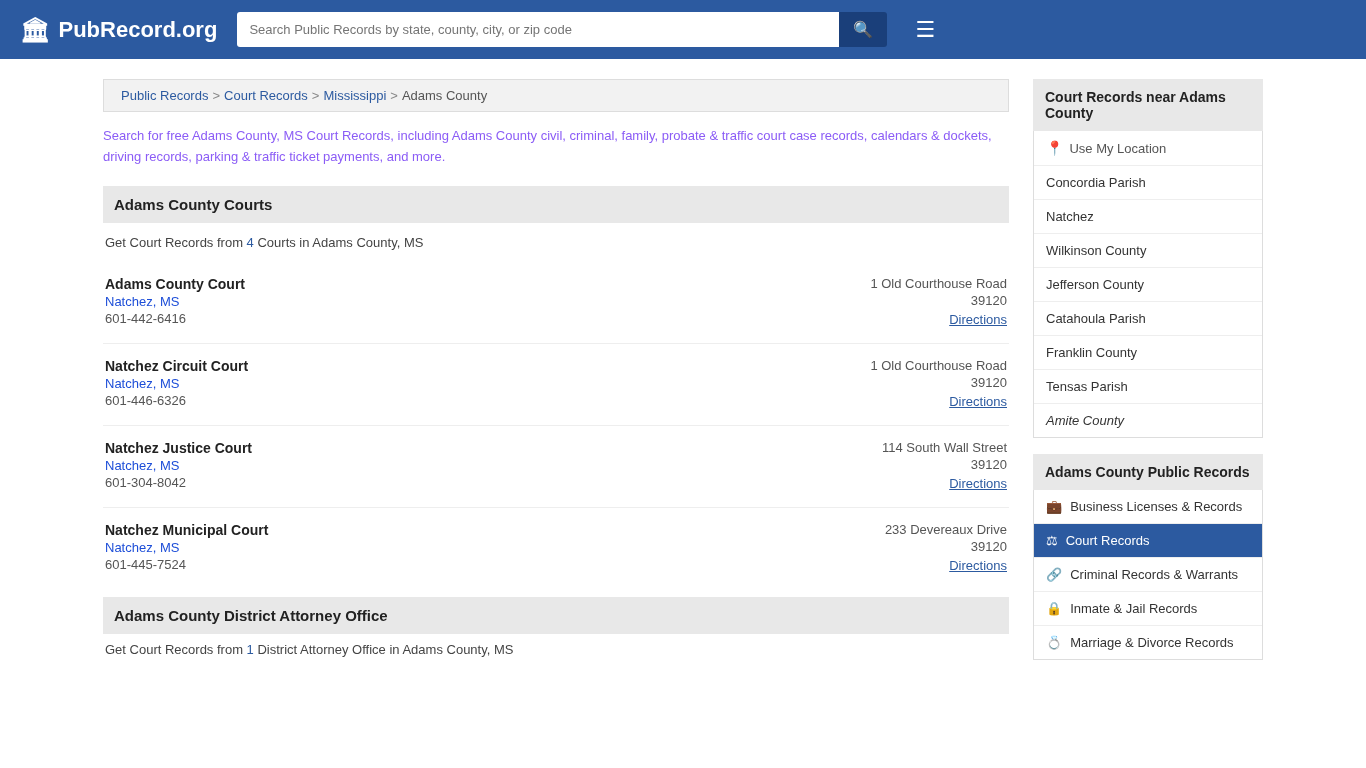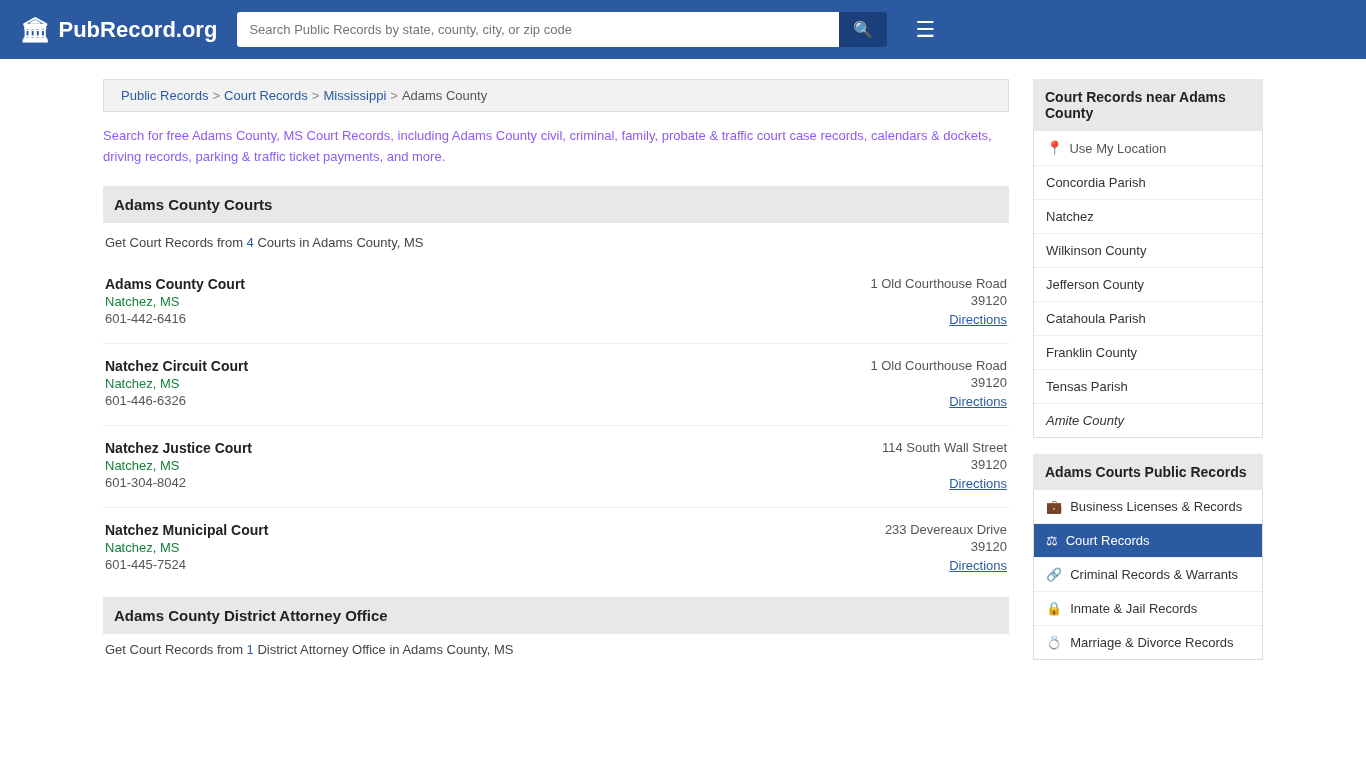--- a/index.html
+++ b/index.html
@@ -136,21 +136,21 @@
     }
     .court-info {}
     .court-name {
       font-weight: bold;
       font-size: 14px;
       color: #222;
       margin-bottom: 2px;
     }
     .court-city {
       font-size: 13px;
-      color: #15803d;
+      color: #1d4ed8;
       margin-bottom: 2px;
     }
     .court-phone {
       font-size: 13px;
       color: #555;
     }
     .court-address {
       text-align: right;
       font-size: 13px;
       color: #555;
@@ -389,21 +389,21 @@
         <li class="sidebar-item">
           <span>Tensas Parish</span>
         </li>
         <li class="sidebar-item">
           <span>Amite County</span>
         </li>
       </ul>
     </div>
 
     <div class="sidebar-section">
-      <div class="sidebar-records-header">Adams Courts Public Records</div>
+      <div class="sidebar-records-header">Adams County Public Records</div>
       <ul class="sidebar-records-list">
         <li class="sidebar-record-item">
           <span class="rec-icon">💼</span>
           <span>Business Licenses &amp; Records</span>
         </li>
         <li class="sidebar-record-item active">
           <span class="rec-icon">⚖</span>
           <span>Court Records</span>
         </li>
         <li class="sidebar-record-item">

